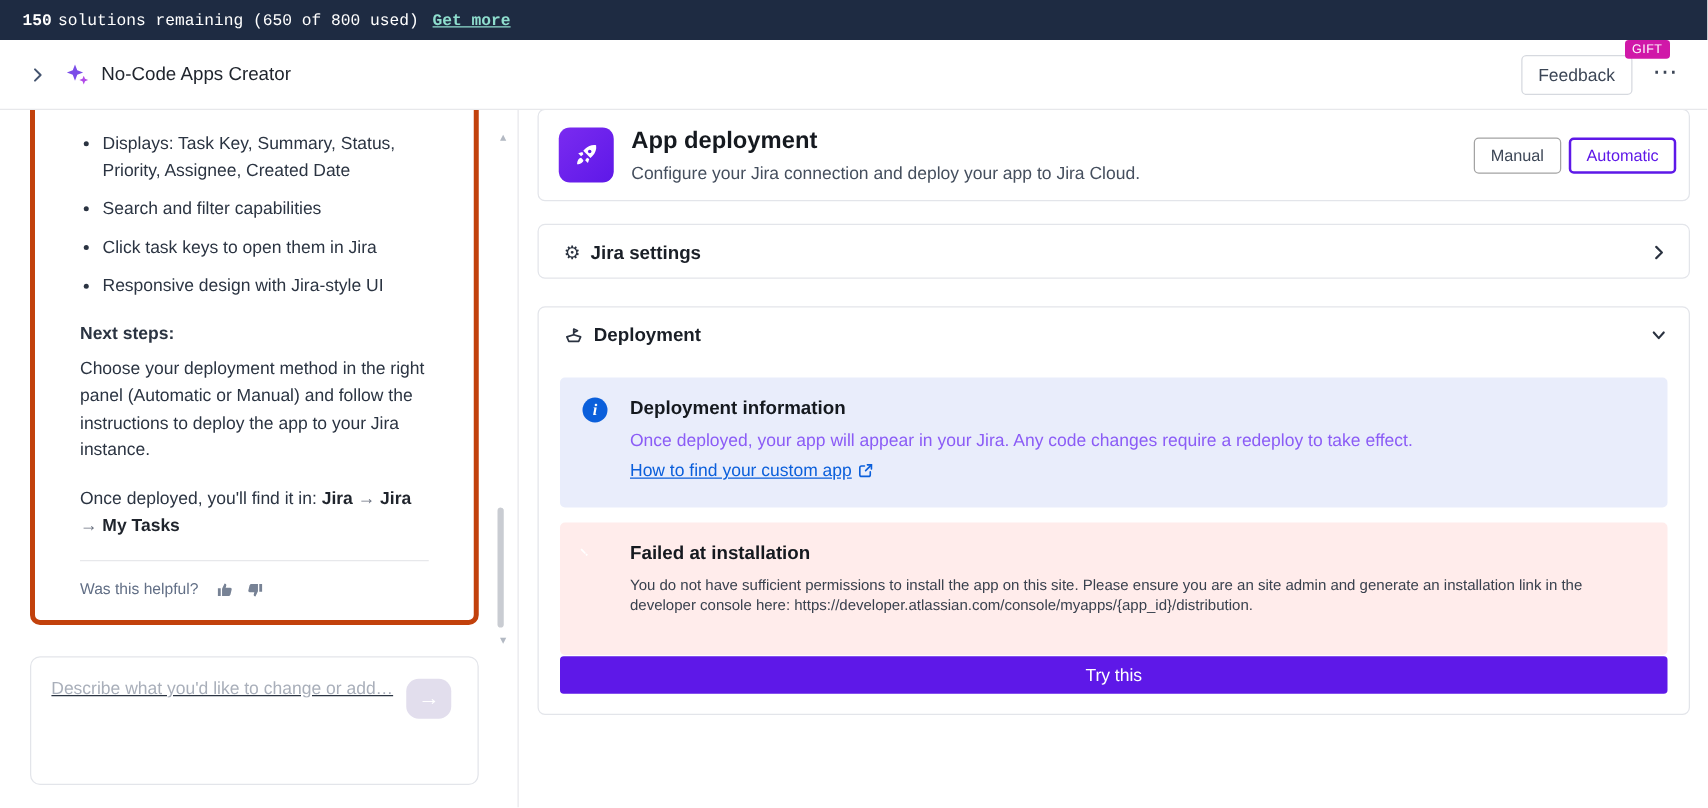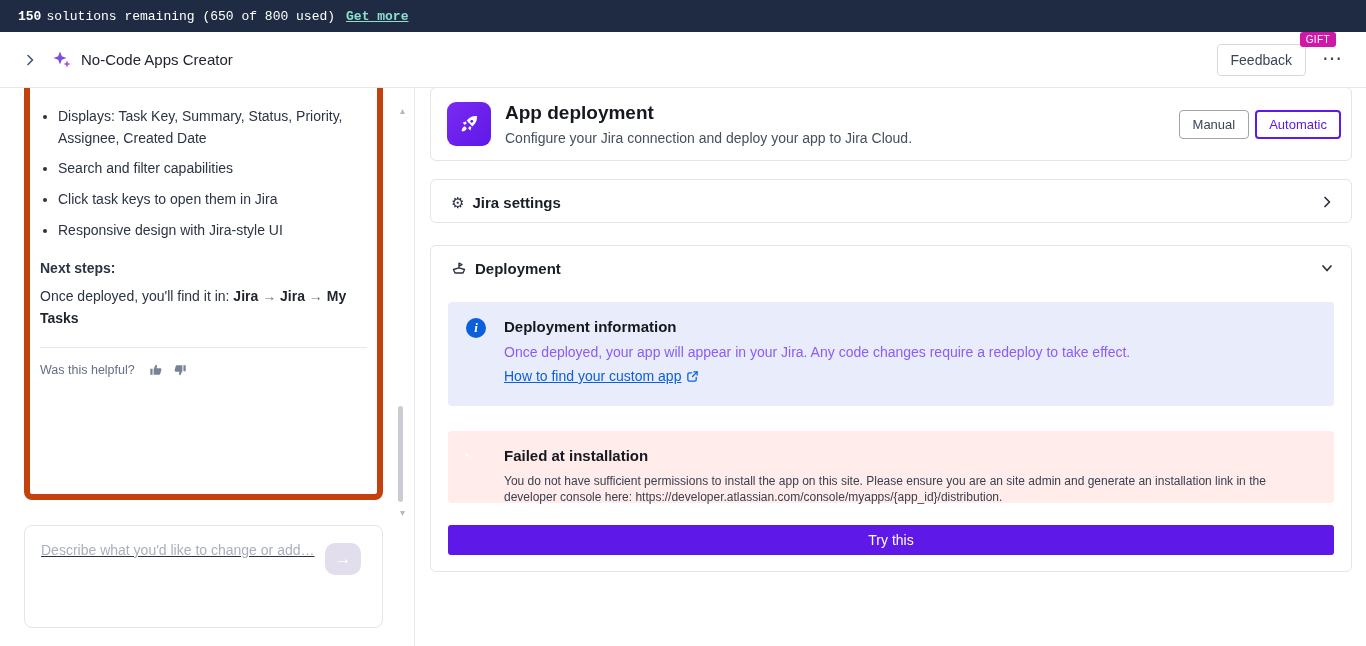--- a/index.html
+++ b/index.html
@@ -33,21 +33,21 @@
   }
   .more-btn { font-size:20px; color:#3C4656; padding:0 6px 4px 0; cursor:pointer; letter-spacing:2px; }
 
   
   .sidebar {
     position:absolute; left:0; top:88px; width:415px; bottom:0;
     border-right:1px solid #E7E8EB; background:#fff; overflow:hidden;
   }
   .chat-card {
     position:absolute; left:24px; top:-14px; width:359px; height:426px;
-    border:6px solid #c2410c; border-radius:8px; padding:26px 10px 12px;
+    border:4px solid #c2410c; border-radius:8px; padding:26px 36px 12px;
     font-size:14px; line-height:1.55; color:#2B3442;
   }
   ul.points { margin:0 0 17px; padding-left:18px; }
   ul.points li { margin-bottom:9px; }
   .next-steps-label { font-weight:700; margin:0 0 6px; }
   .para { margin:0 0 17px; }
   .deployed b { color:#1F242C; }
   .deployed .sep { color:#6B7280; font-weight:400; }
   .helpful-row {
     border-top:1px solid #E7E8EB; margin-top:16px; padding-top:13px;
@@ -98,21 +98,21 @@
 
   .jira-card { top:91px; height:44px; }
   .deploy-card { top:157px; height:327px; }
   .section-row { height:44px; display:flex; align-items:center; padding:0 16px 0 20px; cursor:pointer; }
   .section-icon { display:flex; align-items:center; color:#2A3240; font-size:15px; line-height:1; }
   .section-label { font-weight:700; font-size:15px; color:#1A1F27; margin-left:8px; }
   .section-chevron { margin-left:auto; display:flex; }
 
   .banner { position:absolute; left:17px; right:17px; border-radius:4px; padding:16px 16px 16px 56px; }
   .banner.info  { top:56px;  height:104px; background:var(--info-bg,#E9EDFB); }
-  .banner.error { top:185px; height:72px;  background:var(--error-bg,#FFECEB); }
+  .banner.error { top:172px; height:106px;  background:var(--error-bg,#FFECEB); }
   .banner-icon { position:absolute; left:18px; top:16px; }
   .info-dot {
     width:20px; height:20px; border-radius:50%; background:var(--info-blue,#0B5FDB);
     color:#fff; font-size:13px; font-weight:700; font-style:italic;
     font-family:"Liberation Serif", serif;
     display:flex; align-items:center; justify-content:center;
   }
   .error-diamond { width:15px; height:15px; margin:2px; background:var(--error-red,#CA3521); transform:rotate(45deg); border-radius:3px; position:relative; }
   .error-diamond span {
     position:absolute; inset:0; transform:rotate(-45deg); color:#fff; font-size:10px; font-weight:700;
@@ -166,20 +166,21 @@
 <div class="sidebar">
 
   <div class="chat-card">
     <ul class="points">
       <li>Displays: Task Key, Summary, Status, Priority, Assignee, Created Date</li>
       <li>Search and filter capabilities</li>
       <li>Click task keys to open them in Jira</li>
       <li>Responsive design with Jira-style UI</li>
     </ul>
     <div class="next-steps-label">Next steps:</div>
+    <p class="para">Choose your deployment method in the right panel (Automatic or Manual) and follow the instructions to deploy the app to your Jira instance.</p>
     <p class="para deployed">
       <span>Once deployed, you'll find it in: </span><b>Jira</b>
       <span class="sep">→</span>
       <b>Jira</b>
       <span class="sep">→</span>
       <b>My Tasks</b>
     </p>
     <div class="helpful-row">
       <span>Was this helpful?</span>
       <span class="thumb-btn">

